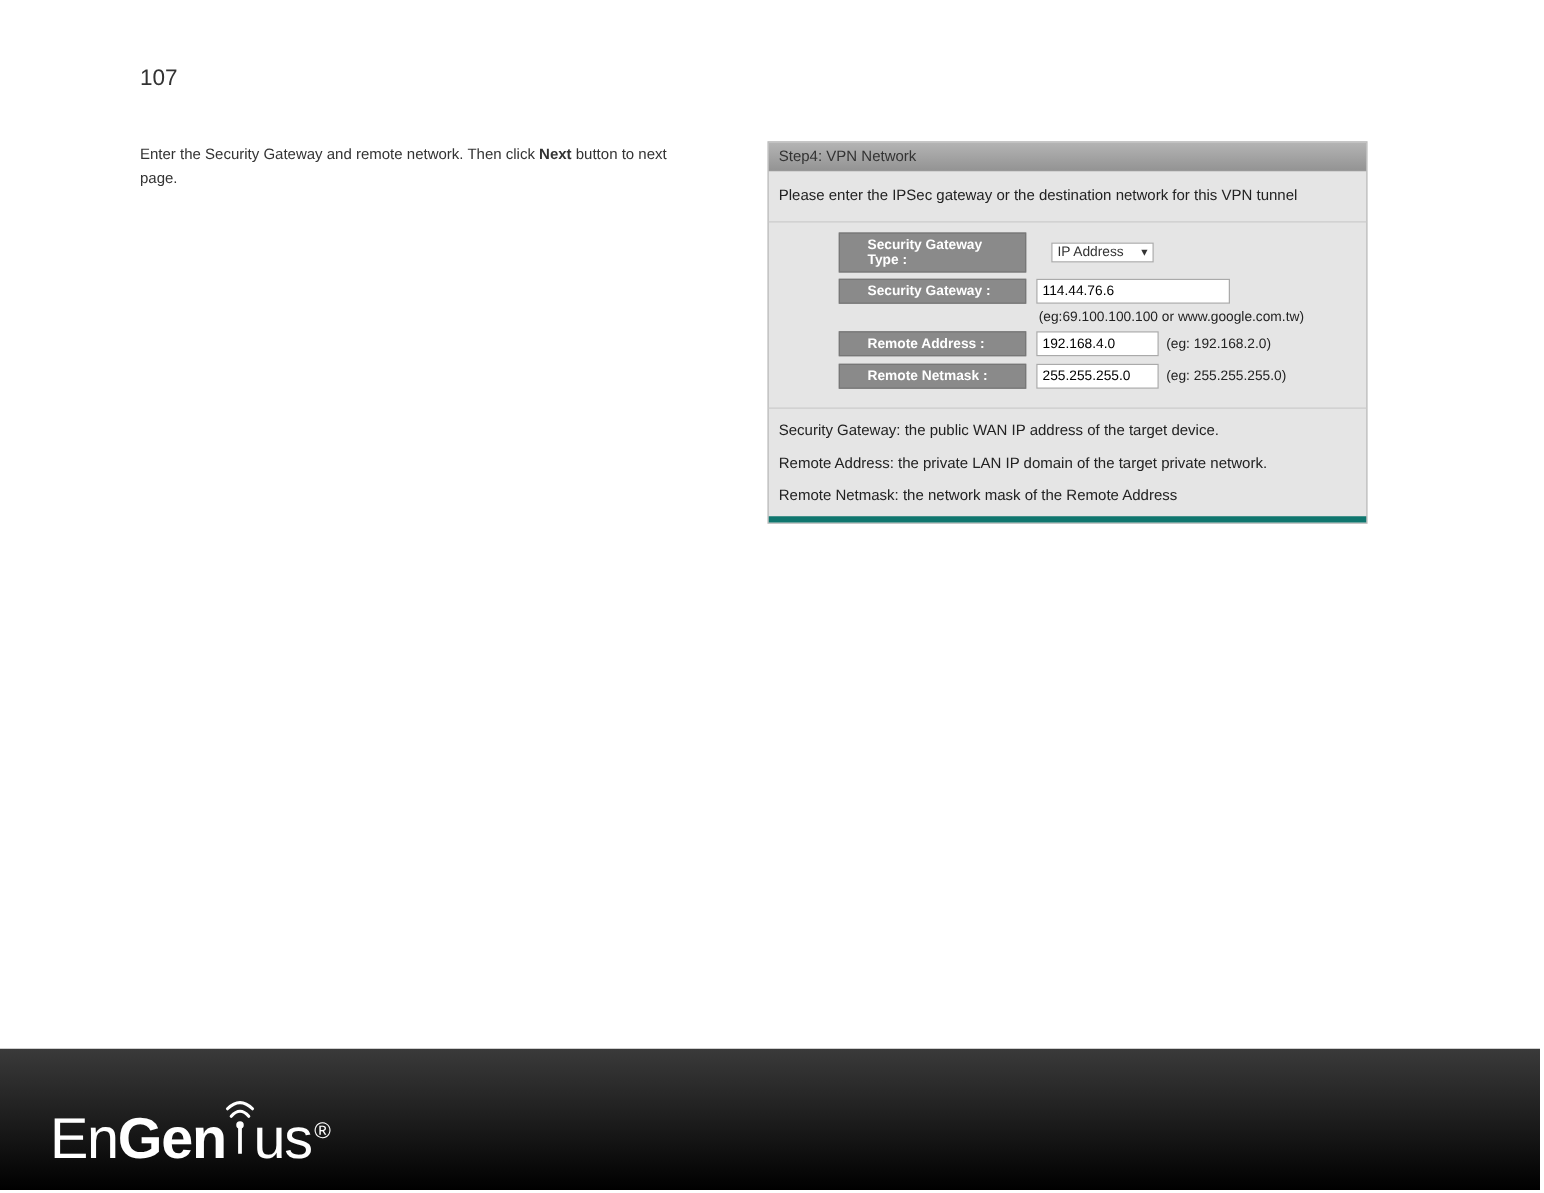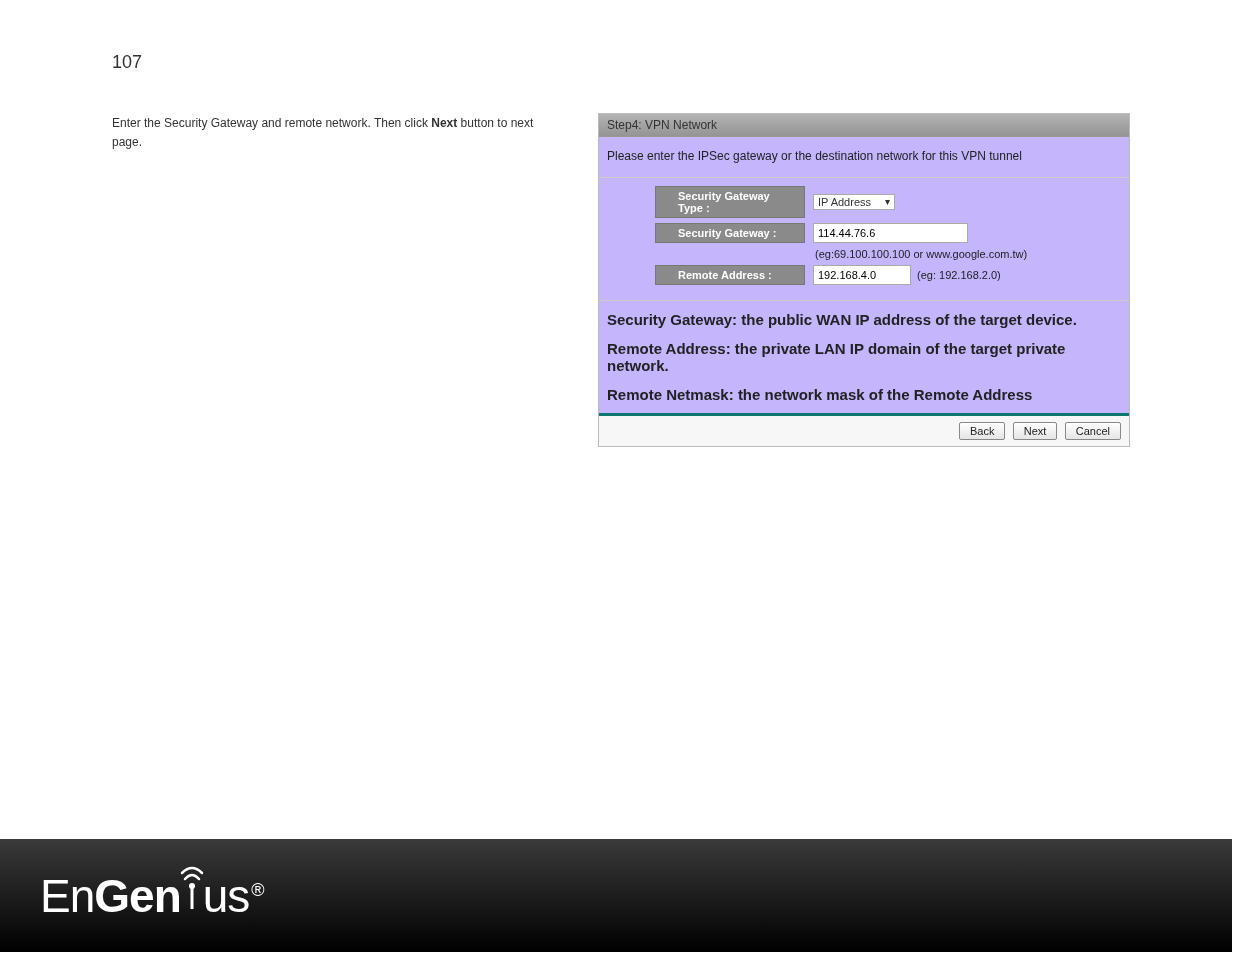--- a/index.html
+++ b/index.html
@@ -25,24 +25,24 @@
       left: 112px;
       width: 450px;
       font-size: 12px;
       line-height: 1.6;
       color: #333;
     }
     .instruction .bold { font-weight: 700; }
     .panel {
       position: absolute;
       top: 113px;
-      left: 598px;
-      width: 532px;
+      left: 614px;
+      width: 480px;
       border: 1px solid #bbb;
-      background: #c4b5fd;
+      background: #e5e5e5;
       font-family: Verdana, Arial, sans-serif;
       font-size: 12px;
     }
     .panel-header {
       background: linear-gradient(#b4b4b4, #949494);
       color: #333;
       padding: 4px 8px;
       font-size: 12px;
       border-bottom: 1px solid #999;
     }
@@ -71,21 +71,21 @@
       width: 150px;
       border: 1px solid #777;
     }
     .section-label {
       font-weight: 700;
       font-size: 12px;
       color: #222;
       margin: 6px 0 4px 0;
     }
     .select {
-      margin-left: 8px;
+      margin-left: 20px;
       border: 1px solid #aaa;
       padding: 1px 2px 1px 4px;
       font-size: 11px;
       background: #fff;
       position: relative;
       display: inline-block;
       min-width: 82px;
     }
     .select::after {
       content: "▾";
@@ -112,24 +112,23 @@
     }
     .hint-row {
       margin-left: 160px;
       font-size: 11px;
       color: #222;
       margin-bottom: 4px;
       margin-top: 2px;
     }
     .panel-help {
       padding: 10px 8px;
-      font-size: 15px;
-      color: #222;
-      border-bottom: 3px solid #0f766e;
-      font-weight: bold;
+      font-size: 12px;
+      color: #222;
+      border-bottom: 5px solid #0f766e;
     }
     .panel-help p { margin-bottom: 12px; }
     .panel-help p:last-child { margin-bottom: 0; }
     .panel-footer {
       padding: 6px 8px;
       text-align: right;
       background: #f7f7f7;
     }
     .btn {
       display: inline-block;
@@ -147,21 +146,21 @@
       position: absolute;
       left: 0;
       width: 1232px;
       top: 839px;
       height: 113px;
       background: linear-gradient(#3a3a3a, #000);
     }
     .logo {
       position: absolute;
       left: 40px;
-      top: 30px;
+      top: 44px;
       display: flex;
       align-items: flex-end;
       color: #fff;
       font-family: Arial, sans-serif;
     }
     .logo-text {
       font-size: 46px;
       letter-spacing: -1px;
       font-weight: 400;
     }
@@ -209,33 +208,33 @@
     </div>
     <div class="hint-row">(eg:69.100.100.100 or www.google.com.tw)</div>
 
 
     <div class="form-row">
       <div class="form-label">Remote Address :</div>
       <input class="text-input short" type="text" value="192.168.4.0" style="">
       <span class="hint">(eg: 192.168.2.0)</span>
     </div>
 
+    <div class="form-row">
+      <div class="form-label">Remote Netmask :</div>
+      <input class="text-input short" type="text" value="255.255.255.0" style="">
+      <span class="hint">(eg: 255.255.255.0)</span>
+    </div>
   </div>
 
   <div class="panel-help">
     <p>Security Gateway: the public WAN IP address of the target device.</p>
     <p>Remote Address: the private LAN IP domain of the target private network.</p>
     <p>Remote Netmask: the network mask of the Remote Address</p>
   </div>
 
-  <div class="panel-footer">
-    <button class="btn">Back</button>
-    <button class="btn">Next</button>
-    <button class="btn">Cancel</button>
-  </div>
 </div>
 
 <div class="footer-bar">
   <div class="logo">
     <span class="logo-text">
       <span>En</span><span class="bold">Gen</span><span class="wifi-icon">
         <svg width="28" height="50" viewBox="0 0 28 50">
           <path d="M4 12 Q14 2 24 12" stroke="#fff" stroke-width="2.5" fill="none" stroke-linecap="round"></path>
           <path d="M7 18 Q14 10 21 18" stroke="#fff" stroke-width="2.5" fill="none" stroke-linecap="round"></path>
           <circle cx="14" cy="25" r="3" fill="#fff"></circle>

